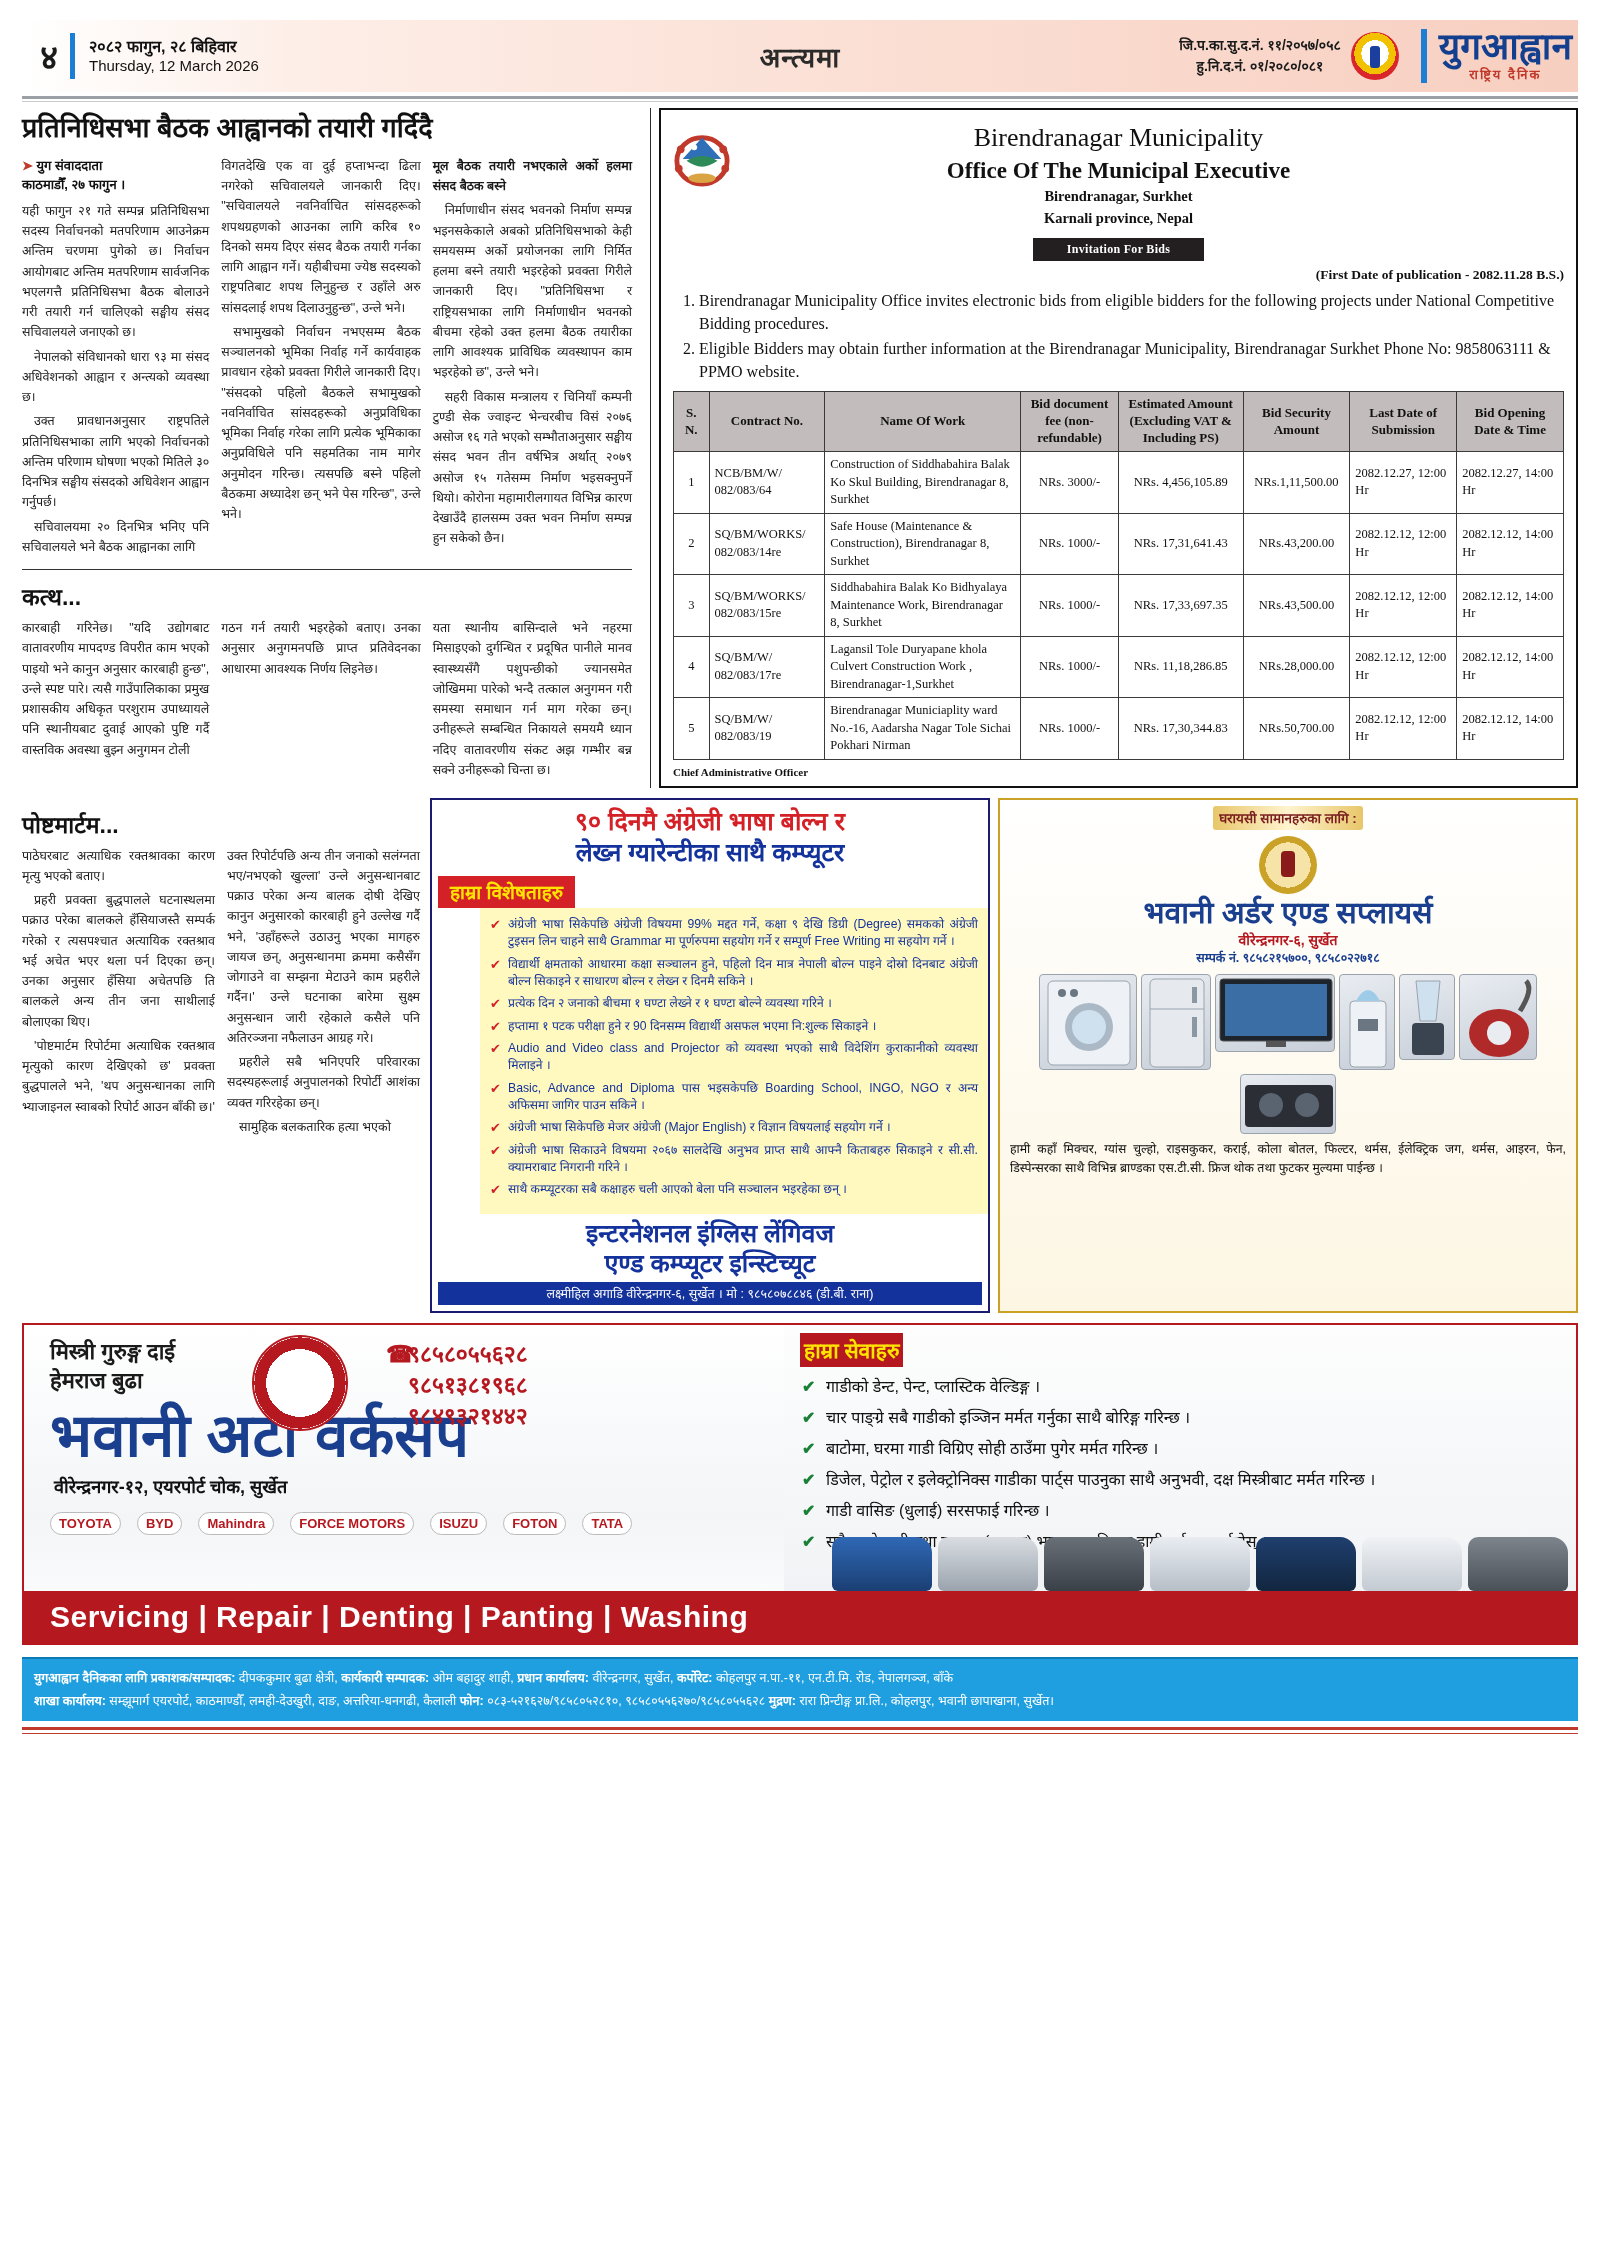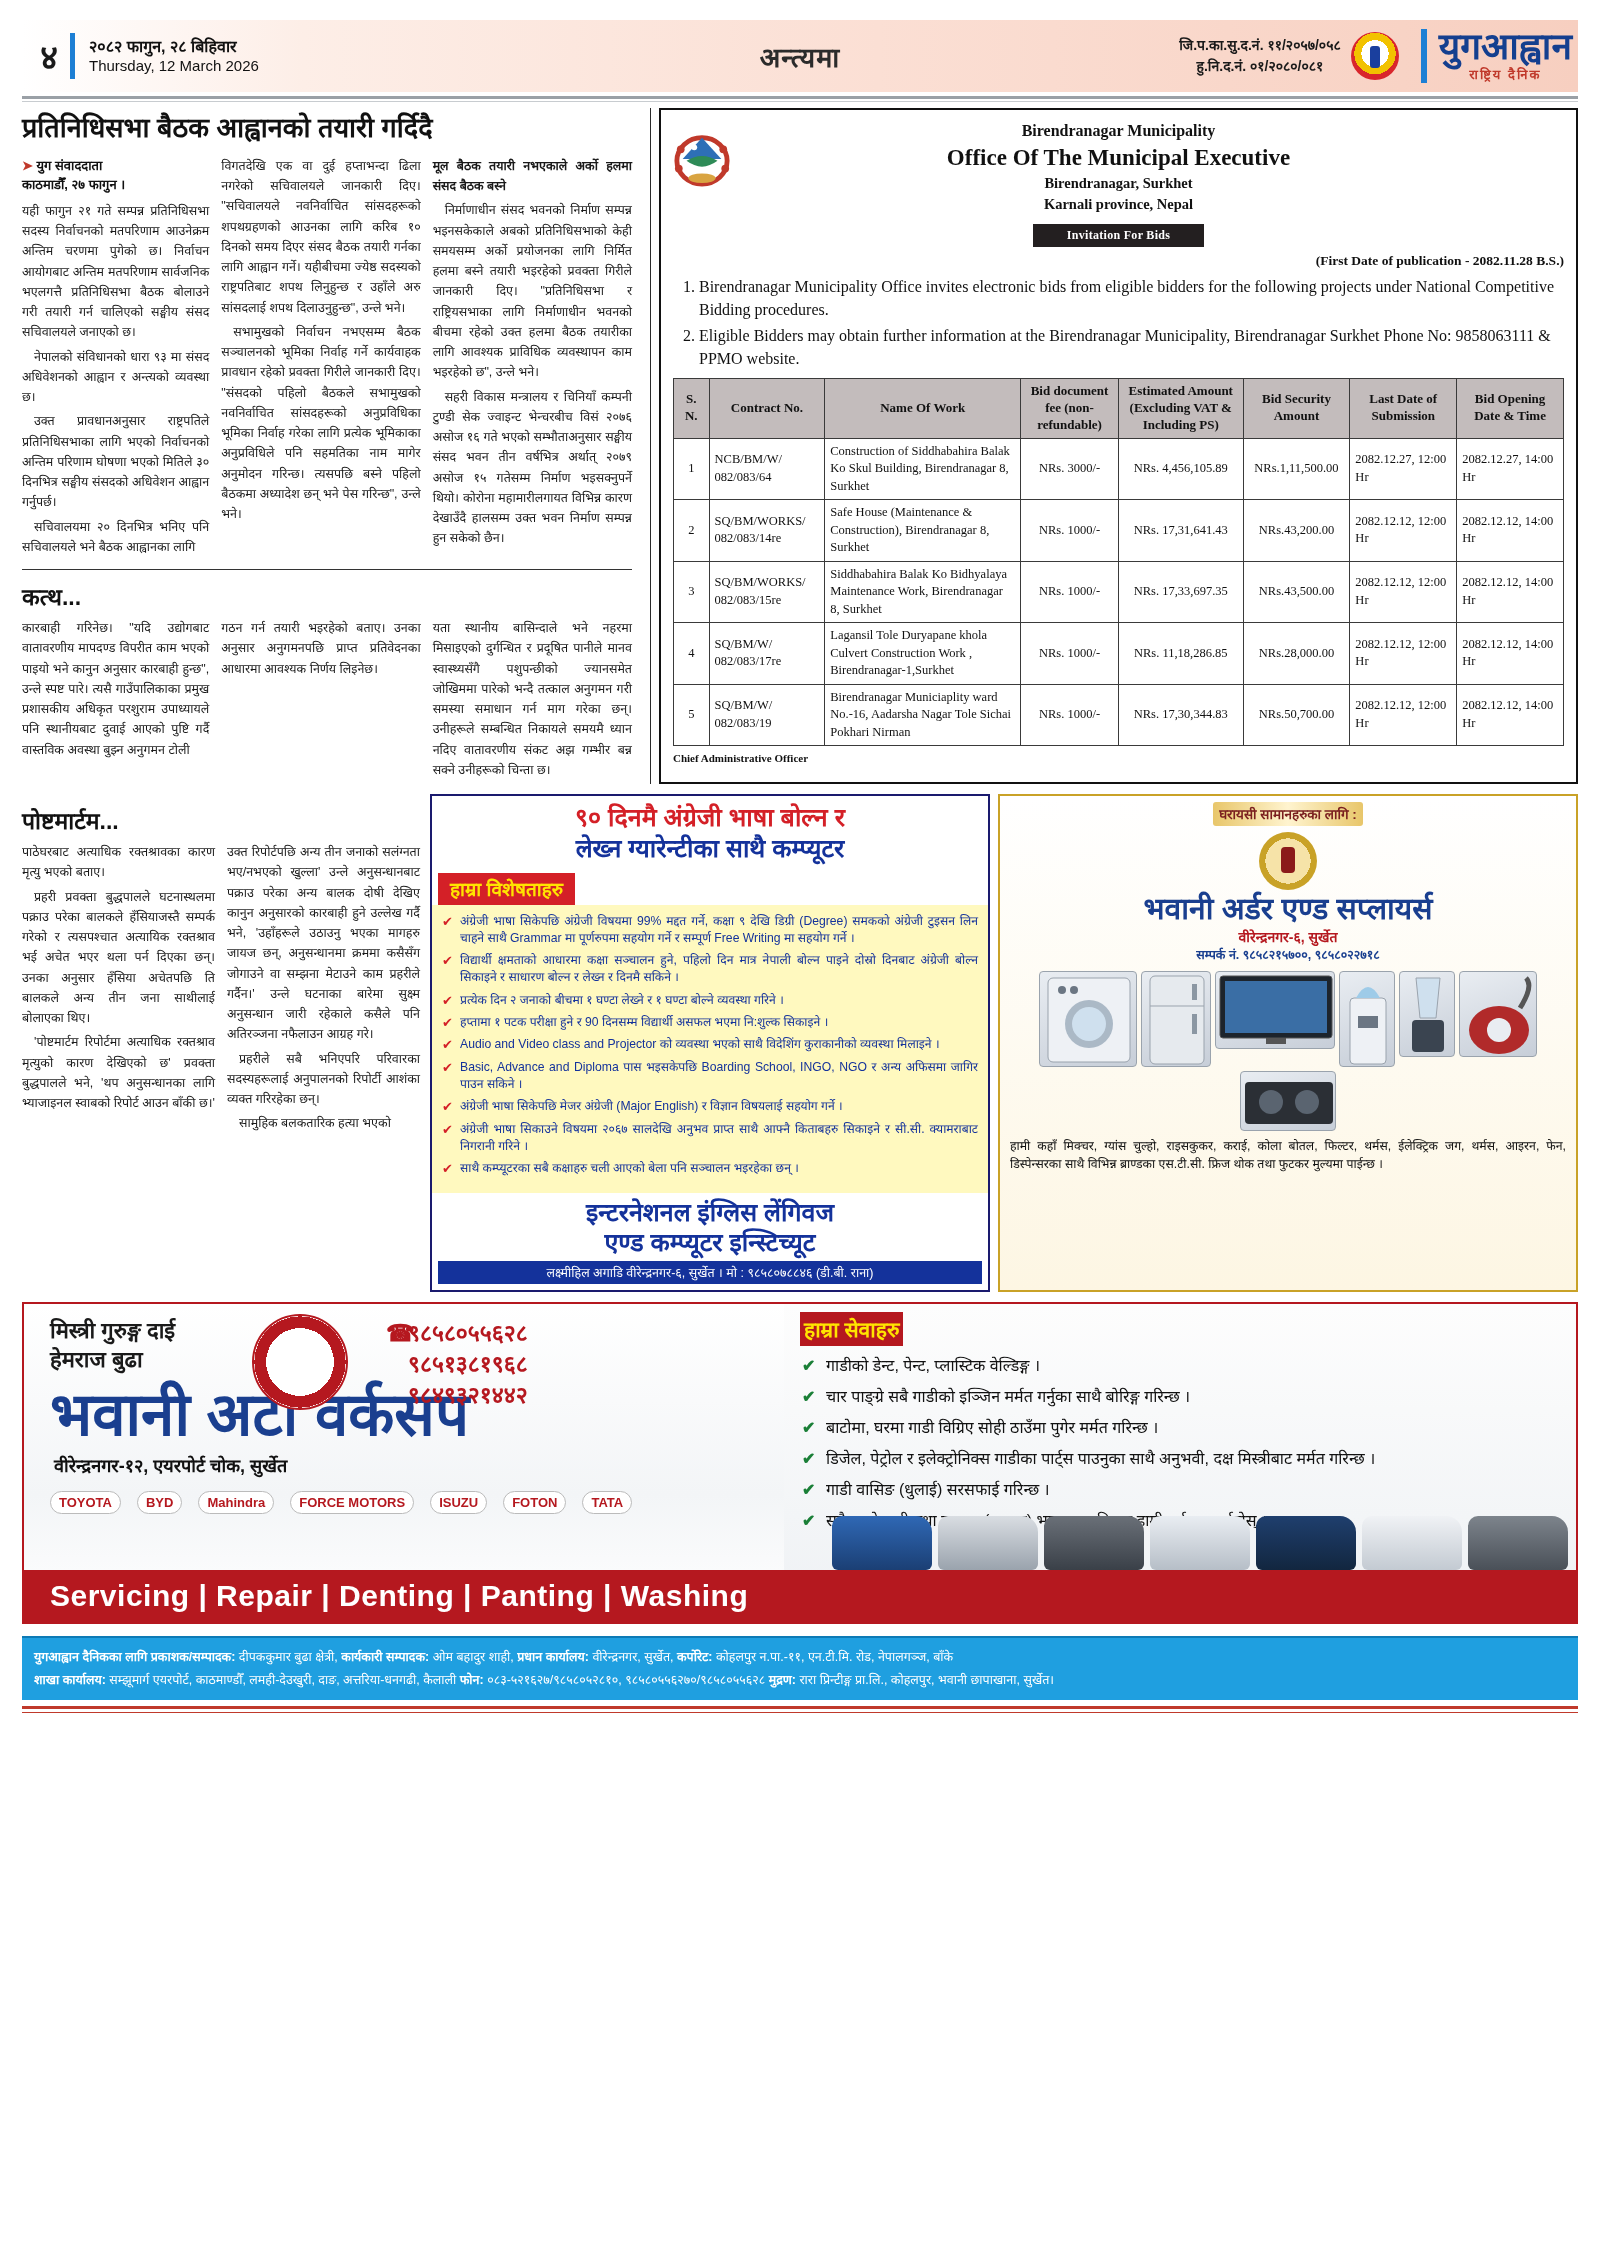--- a/index.html
+++ b/index.html
@@ -74,21 +74,21 @@
     color:#111; margin:10px 0 6px 0;}
   .hr-thin{ height:1px; background:#333; margin:8px 0 10px 0;}
 
   
   .tender{
     flex:1; border:2px solid #111; padding:10px 12px 8px 12px; background:#fff;
   }
   .tender-head{ display:flex; align-items:flex-start; gap:16px; }
   .emblem{ width:58px;height:62px;flex:0 0 auto; position:relative; margin-top:6px;}
   .tender-titles{ flex:1; text-align:center; }
-  .t1{ font-family:"Liberation Serif",serif; font-weight:bold; font-size:16px; line-height:1.35; }
+  .t1{ font-family:"Liberation Serif",serif; font-weight:normal; font-size:26px; line-height:1.35; }
   .t2{ font-family:"Liberation Serif",serif; font-weight:bold; font-size:23px; line-height:1.35; }
   .t3{ font-family:"Liberation Serif",serif; font-weight:bold; font-size:14.5px; line-height:1.5; }
   .ifb{
     display:inline-block; background:#231f20; color:#fff; font-weight:bold;
     font-size:12px; padding:4px 34px; margin:8px 0 4px 0; letter-spacing:.3px;
   }
   .firstdate{ text-align:right; font-weight:bold; font-size:13.5px; margin:2px 0 6px 0; }
   ol.tender-list{ margin:0 0 8px 0; padding-left:26px; font-size:16px; line-height:1.45; }
   ol.tender-list li{ margin-bottom:2px; }
 
@@ -110,21 +110,21 @@
   .ad-eng-h{
     font-family:"Liberation Sans",sans-serif; font-weight:bold; font-size:25px;
     color:#14329b; line-height:1.25; text-align:center;
   }
   .ad-eng-h .red{ color:#d42027; }
   .feat-hdr{
     background:#d42027; color:#ffe400; font-family:"Liberation Sans",sans-serif;
     font-weight:bold; font-size:19px; padding:3px 12px; display:inline-block;
     margin:6px 0 0 6px;
   }
-  .feat-body{ background:#fff9bf; padding:8px 10px 10px 10px; flex:1;}
+  .feat-body{ background:#fff9bf; padding:8px 10px 10px 10px; flex:1;margin-left:48px;}
   .feat-body ul{ list-style:none; margin:0; padding:0; }
   .feat-body li{
     font-family:"Liberation Sans",sans-serif; font-size:12.2px; line-height:1.42;
     color:#14329b; margin-bottom:5px; padding-left:18px; position:relative; text-align:justify;
   }
   .feat-body li:before{ content:"\2714"; position:absolute; left:0; top:0; color:#d42027; font-size:13px;}
   .ad-eng-foot{ background:#fff; text-align:center; padding:4px 6px 6px 6px;}
   .inst-name{
     font-family:"Liberation Sans",sans-serif; font-weight:bold; font-size:25px;
     color:#14329b; line-height:1.2;

